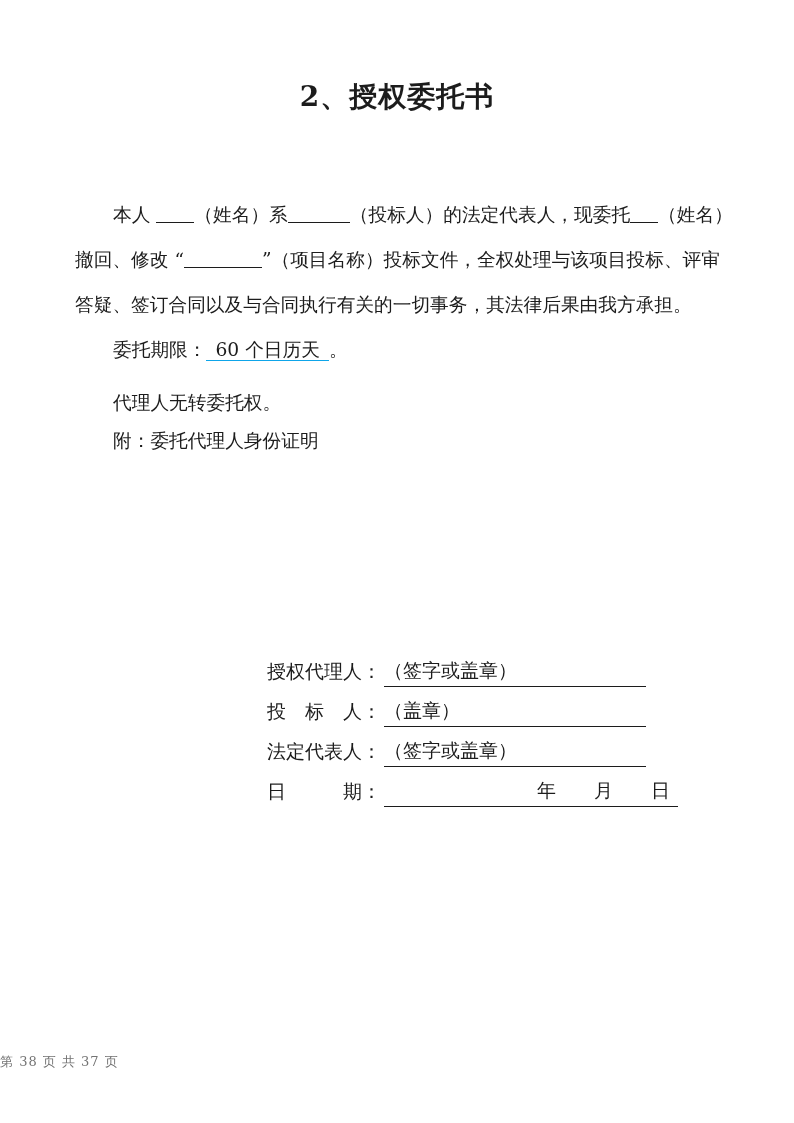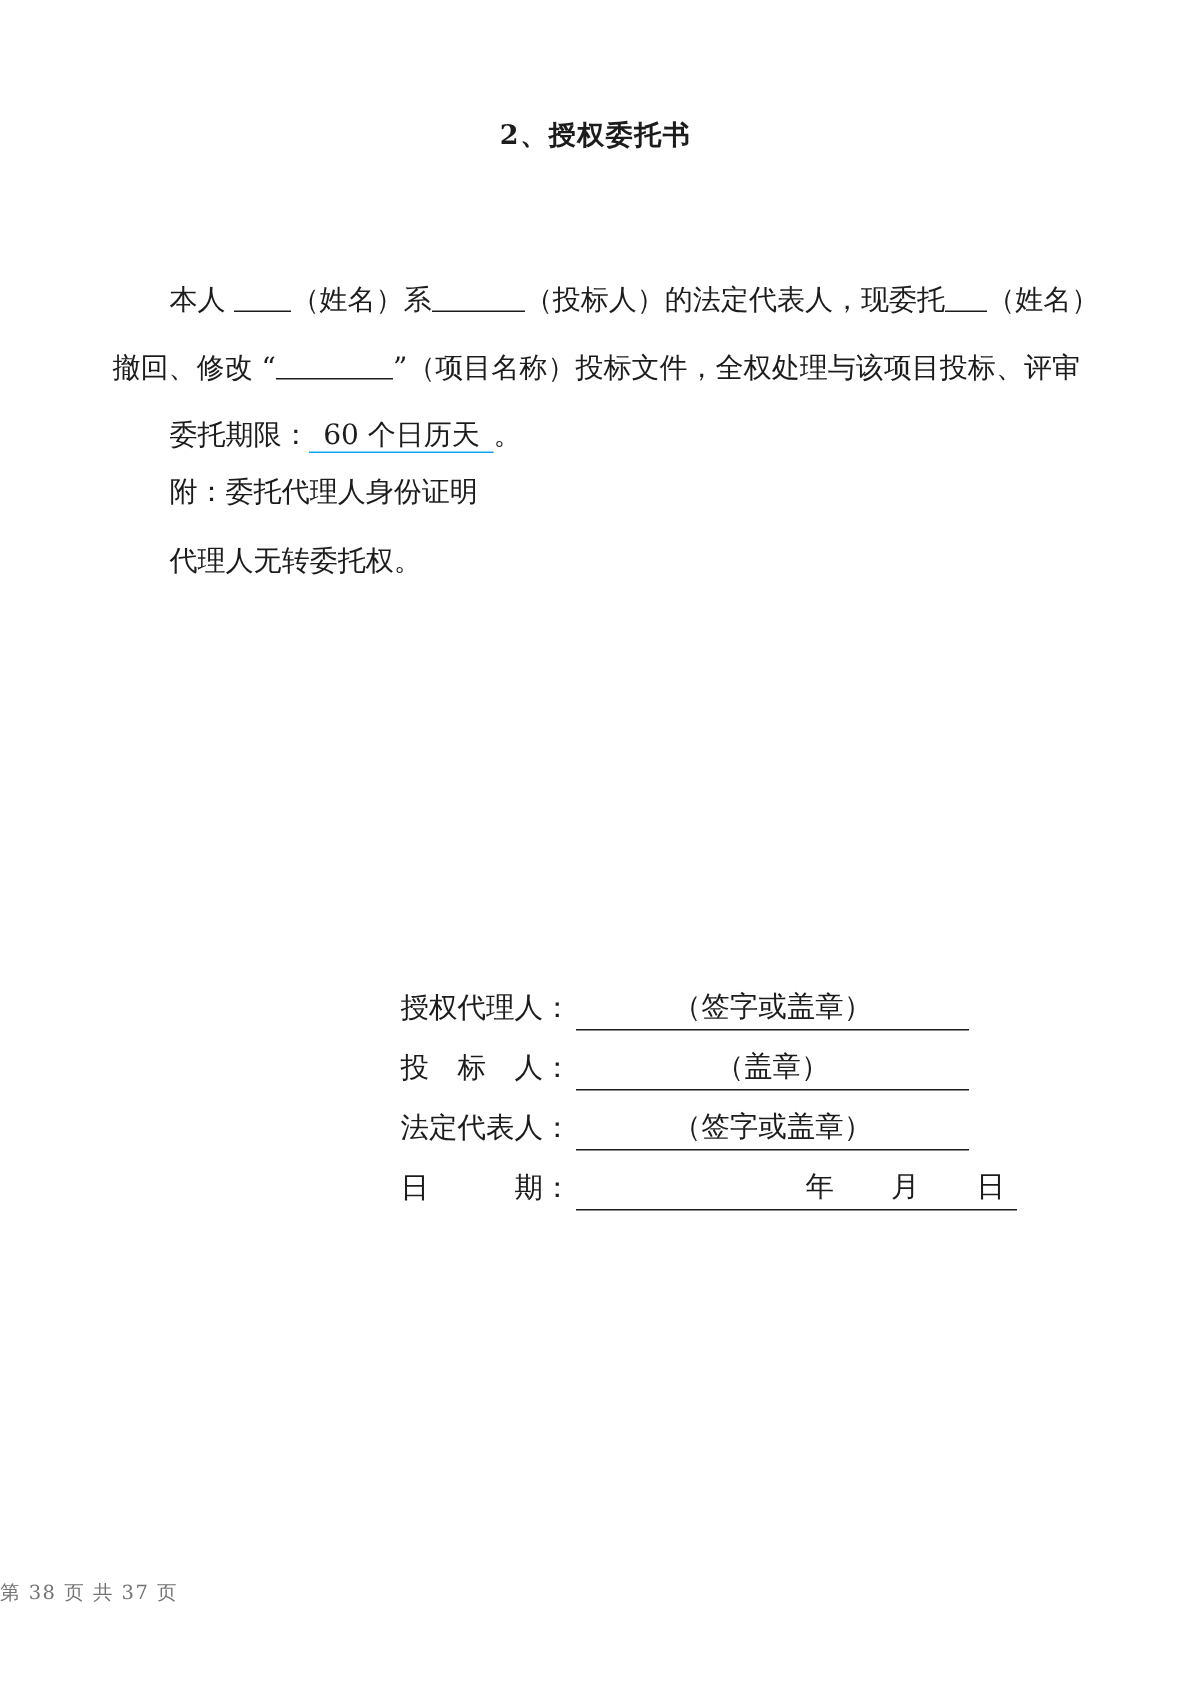--- a/index.html
+++ b/index.html
@@ -10,21 +10,21 @@
     margin: 0 auto;
     background: #ffffff;
     color: #1c1c1c;
     font-family: "DejaVu Serif", "Liberation Serif", serif;
     overflow: hidden;
   }
   .doc-title {
     margin: 0;
     padding-top: 78px;
     text-align: center;
-    font-size: 18px;
+    font-size: 28px;
     font-weight: 600;
     letter-spacing: 1px;
   }
   .body-text {
     margin: 76px 30px 12px 75px;
     font-size: 18.7px;
   }
   .pline {
     line-height: 45px;
     white-space: nowrap;
@@ -60,21 +60,20 @@
     height: 40px;
   }
   .sig-label {
     width: 117px;
     flex: 0 0 auto;
     padding-bottom: 2px;
   }
   .sig-line {
     width: 262px;
     border-bottom: 1.4px solid #1c1c1c;
-    text-align: center;
     padding-bottom: 2px;
   }
   .sig-line.wide {
     width: 286px;
     text-align: right;
     padding-right: 8px;
   }
   .page-footer {
     position: absolute;
     left: 0;
@@ -92,26 +91,27 @@
 
   <h1 class="doc-title">2、授权委托书</h1>
 
   <div class="body-text">
 
     <div class="pline indent"><span>本人 </span><span class="blank b38"></span><span>（姓名）系</span><span class="blank b62"></span><span>（投标人）的法定代表人，现委托</span><span class="blank b28"></span><span>（姓名）</span></div>
 
 
     <div class="pline no-indent"><span>撤回、修改 “</span><span class="blank b78"></span><span>”（项目名称）投标文件，全权处理与该项目投标、评审</span></div>
 
+    <div class="pline no-indent">答疑、签订合同以及与合同执行有关的一切事务，其法律后果由我方承担。</div>
 
     <div class="pline indent"><span>委托期限：</span><span class="uline">60 个日历天</span><span>。</span></div>
 
+    <div class="pline indent mt8">代理人无转委托权。</div>
+
     <div class="pline indent lh31">附：委托代理人身份证明</div>
-
-    <div class="pline indent mt8">代理人无转委托权。</div>
 
   </div>
 
   <div class="sig-block">
 
     <div class="sig-row">
       <span class="sig-label">授权代理人：</span>
       <span class="sig-line"><span>（签字或盖章）</span></span>
     </div>
 

